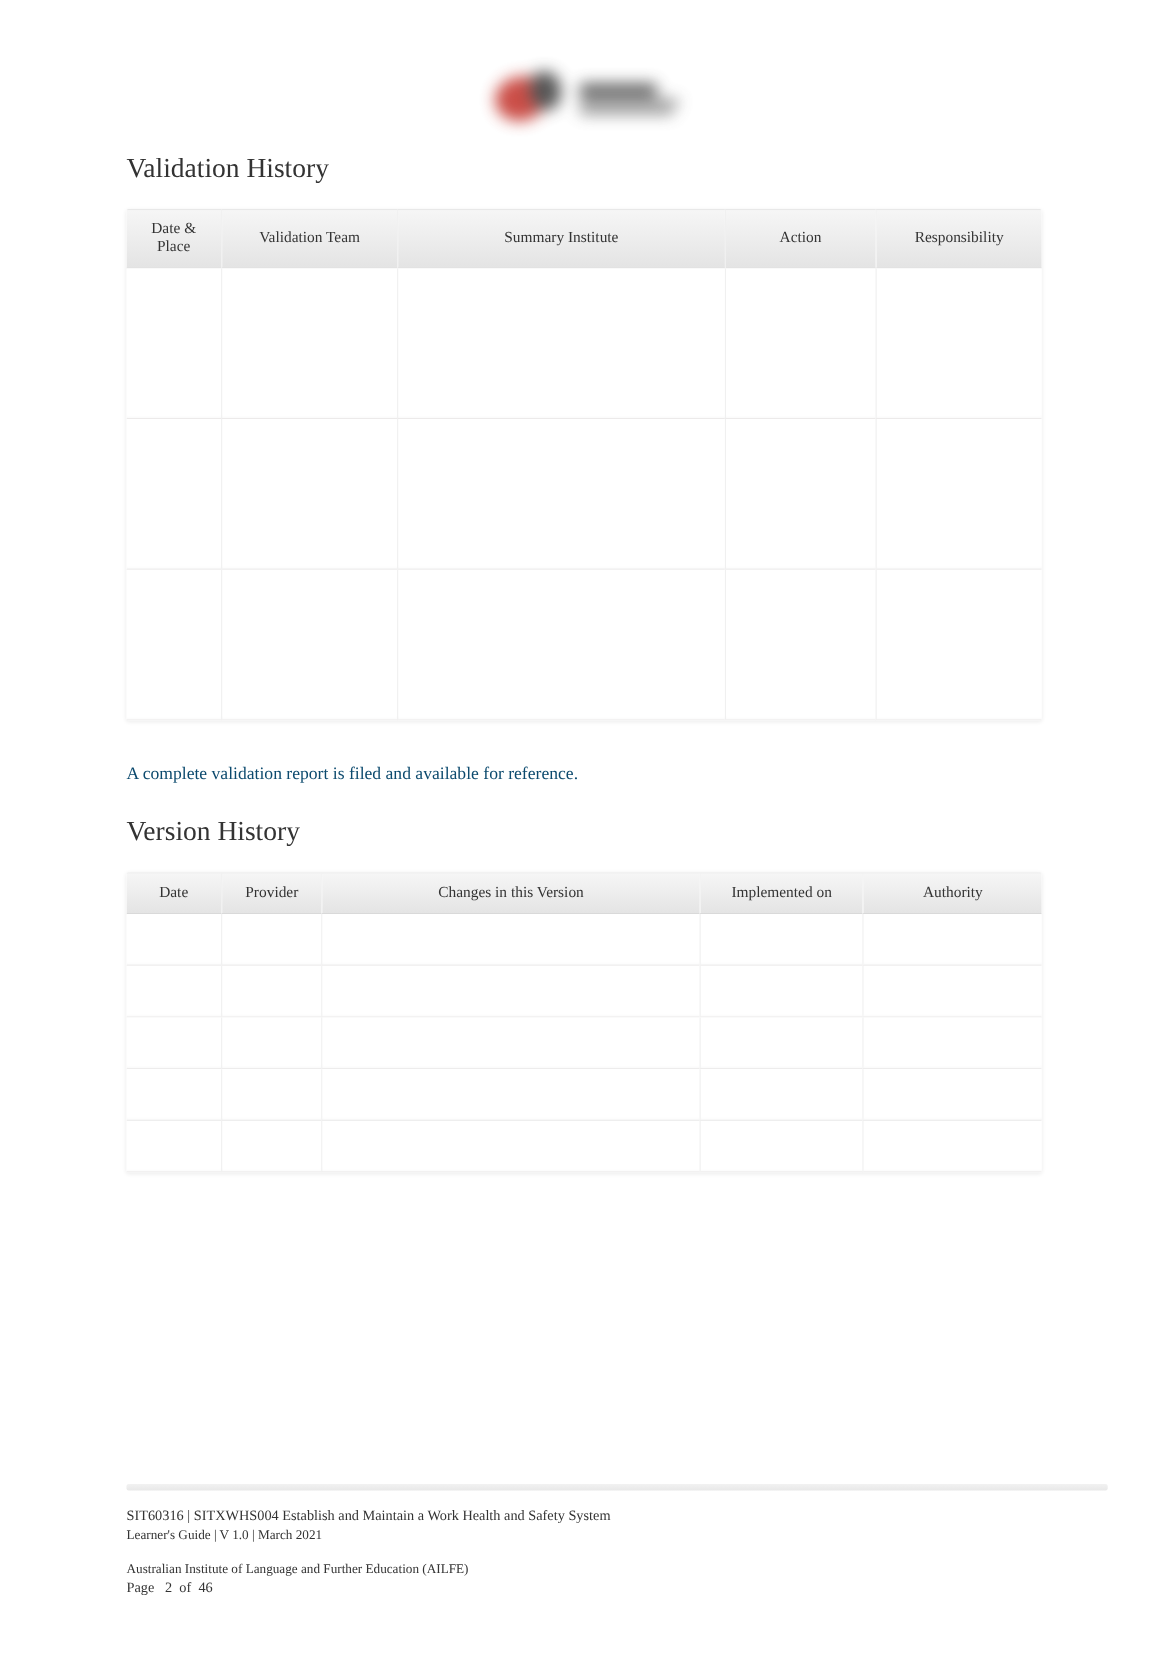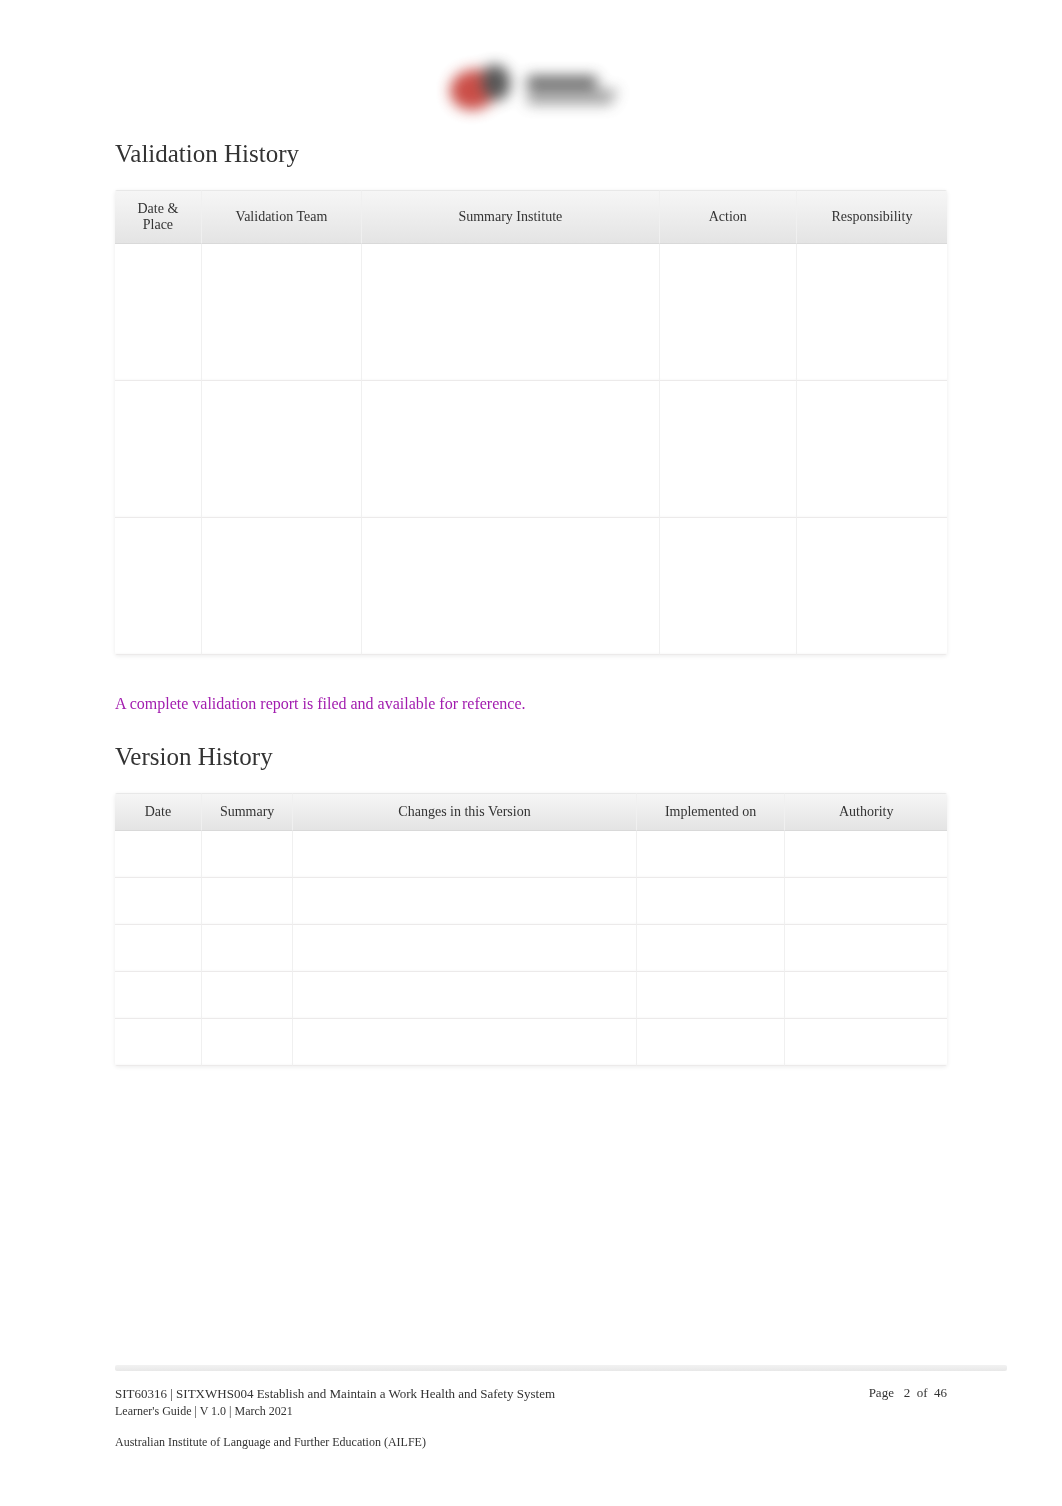--- a/index.html
+++ b/index.html
@@ -124,21 +124,21 @@
       overflow: hidden;
     }
 
     .col-divider-left {
       border-left: 1px solid #f0f0f0;
     }
 
     .note {
       font-family: "Times New Roman", Times, serif;
       font-size: 16px;
-      color: #a21caf;
+      color: #0c4a6e;
       margin-top: 40px;
       margin-bottom: 30px;
     }
 
     .footer {
       position: absolute;
       left: 115px;
       right: 55px;
       bottom: 55px;
     }
@@ -146,20 +146,21 @@
       height: 6px;
       width: 100%;
       background: linear-gradient(to bottom, #f2f2f2, #e8e8e8);
       margin-bottom: 14px;
       border-radius: 2px;
     }
     .footer-row {
       display: flex;
       justify-content: space-between;
       align-items: flex-start;
+      flex-direction: column;
     }
     .footer-left {
       font-family: "Times New Roman", Times, serif;
       font-size: 13px;
       color: #333;
       line-height: 1.4;
     }
     .footer-left .line2 {
       font-size: 12px;
     }
@@ -247,21 +248,21 @@
       <colgroup id="ver-cols">
           <col style="width: 75px;">
           <col style="width: 80px;">
           <col style="width: 300px;">
           <col style="width: 130px;">
           <col style="width: 142px;">
         </colgroup>
       <thead>
         <tr id="ver-head-row">
             <th>Date</th>
-            <th class="col-divider-left">Summary</th>
+            <th class="col-divider-left">Provider</th>
             <th class="col-divider-left">Changes in this Version</th>
             <th class="col-divider-left">Implemented on</th>
             <th class="col-divider-left">Authority</th>
           </tr>
       </thead>
       <tbody id="ver-body">
           <tr>
             <td></td>
             <td class="col-divider-left"></td>
             <td class="col-divider-left"></td>

